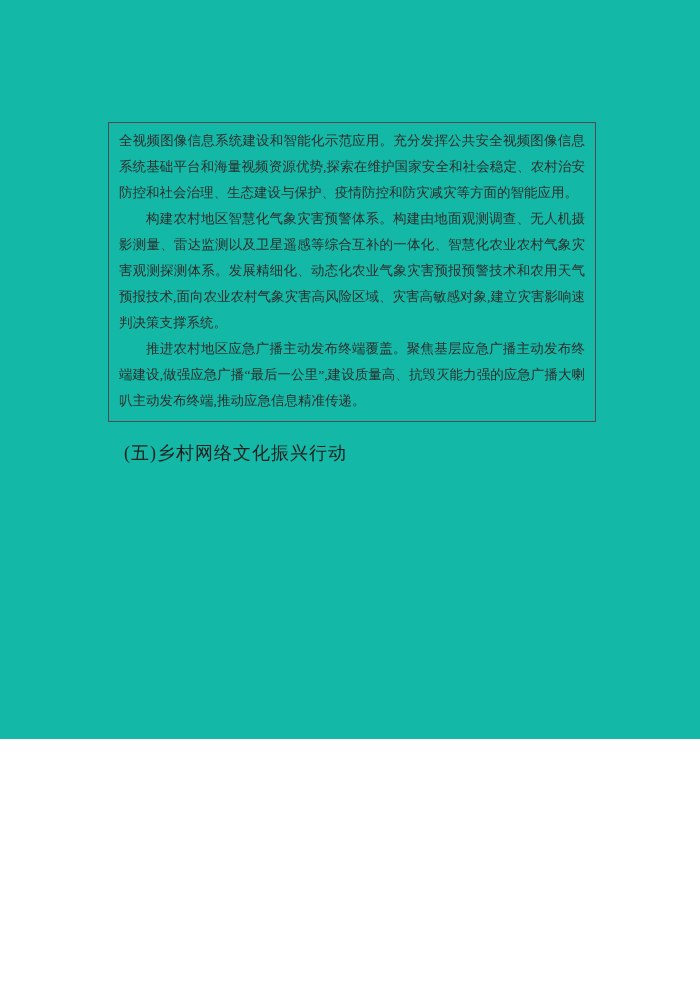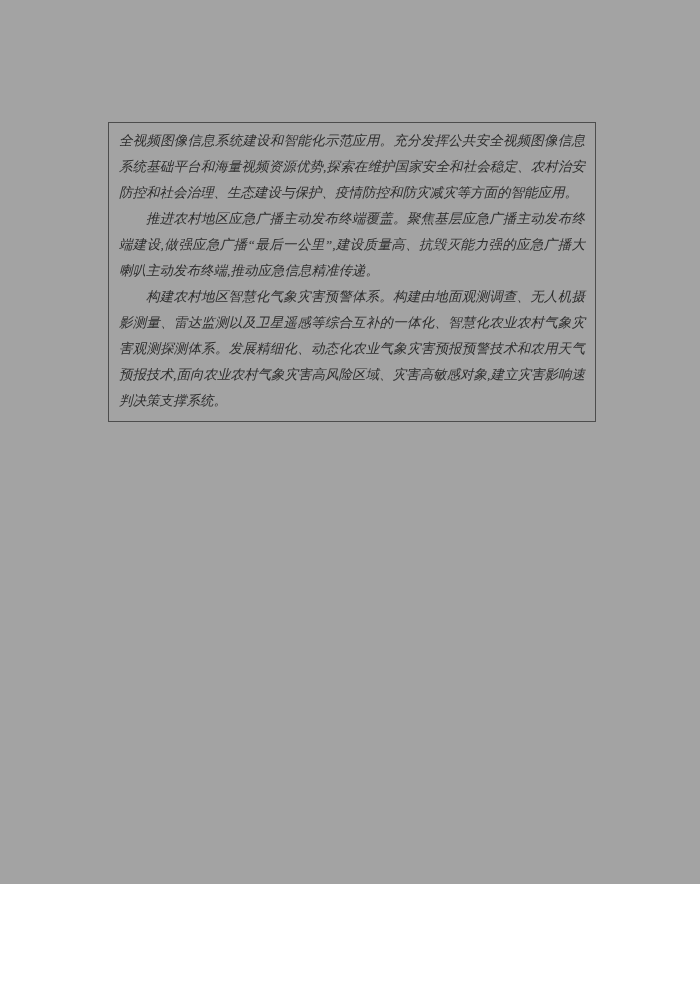--- a/index.html
+++ b/index.html
@@ -3,25 +3,24 @@
 <meta charset="utf-8">
 <style>
   html, body {
     margin: 0;
     padding: 0;
     background: #ffffff;
   }
   .page {
     position: relative;
     width: 700px;
-    height: 884px;
-    background: #a3a3a3;
+    height: 739px;
+    background: #14b8a6;
     font-family: "Liberation Serif", "DejaVu Serif", serif;
     overflow: hidden;
-    font-style: italic;
   }
   .excerpt-box {
     position: absolute;
     left: 108px;
     top: 122px;
     width: 488px;
     box-sizing: border-box;
     border: 1px solid #4d4d4d;
     padding: 5px 10px 7px 10px;
     font-size: 13.5px;
@@ -72,19 +71,20 @@
     letter-spacing: 1px;
     color: #2b2b2b;
   }
 </style>
 </head>
 <body>
 
 <div class="page">
   <div class="excerpt-box">
       <p class="excerpt-para">全视频图像信息系统建设和智能化示范应用。充分发挥公共安全视频图像信息系统基础平台和海量视频资源优势,探索在维护国家安全和社会稳定、农村治安防控和社会治理、生态建设与保护、疫情防控和防灾减灾等方面的智能应用。</p>
+      <p class="excerpt-para indent">构建农村地区智慧化气象灾害预警体系。构建由地面观测调查、无人机摄影测量、雷达监测以及卫星遥感等综合互补的一体化、智慧化农业农村气象灾害观测探测体系。发展精细化、动态化农业气象灾害预报预警技术和农用天气预报技术,面向农业农村气象灾害高风险区域、灾害高敏感对象,建立灾害影响速判决策支撑系统。</p>
       <p class="excerpt-para indent">推进农村地区应急广播主动发布终端覆盖。聚焦基层应急广播主动发布终端建设,做强应急广播“最后一公里”,建设质量高、抗毁灭能力强的应急广播大喇叭主动发布终端,推动应急信息精准传递。</p>
-      <p class="excerpt-para indent">构建农村地区智慧化气象灾害预警体系。构建由地面观测调查、无人机摄影测量、雷达监测以及卫星遥感等综合互补的一体化、智慧化农业农村气象灾害观测探测体系。发展精细化、动态化农业气象灾害预报预警技术和农用天气预报技术,面向农业农村气象灾害高风险区域、灾害高敏感对象,建立灾害影响速判决策支撑系统。</p>
     </div>
+  <div class="section-heading">(五)乡村网络文化振兴行动</div>
   <div class="body-text">
     </div>
   <div class="page-number">– 11 –</div>
 </div>
 
 </body></html>

